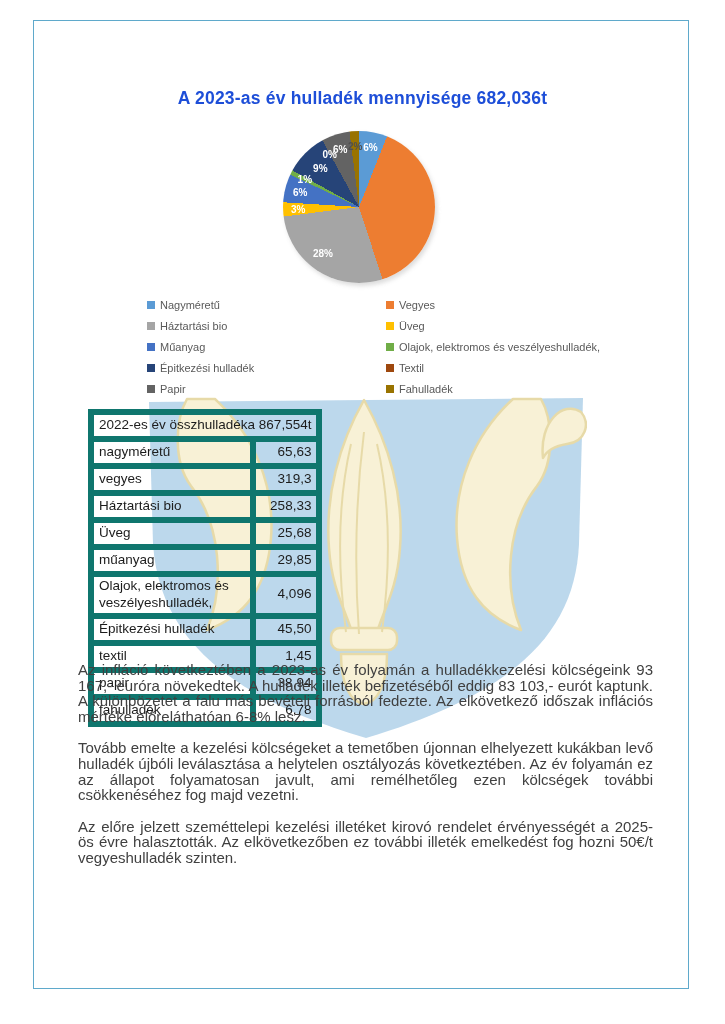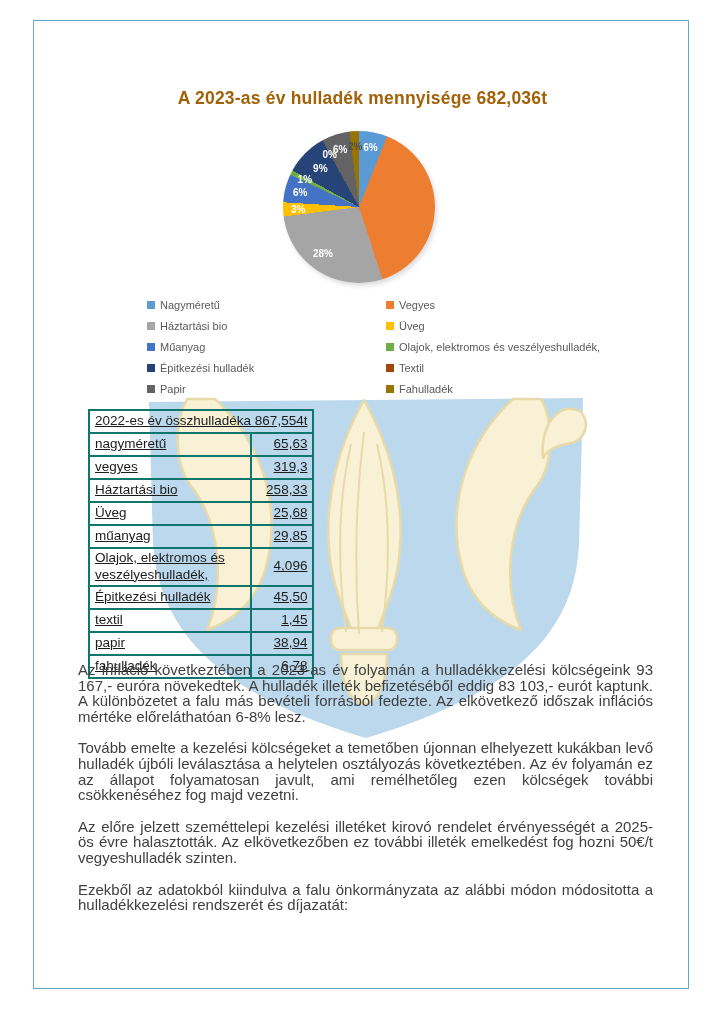--- a/index.html
+++ b/index.html
@@ -1,36 +1,36 @@
 <!DOCTYPE html>
 <html><head>
 <meta charset="utf-8">
 <style>
   html,body{margin:0;padding:0;background:#ffffff;}
   .page{position:relative;width:725px;height:1024px;background:#fff;overflow:hidden;
         font-family:"Liberation Sans",sans-serif;}
   .border-frame{position:absolute;left:33px;top:20px;width:654px;height:967px;
         border:1px solid #5FA9CB;pointer-events:none;}
   .doc-title{position:absolute;left:0;right:0;top:88px;margin:0;text-align:center;
-        font-size:17.5px;font-weight:bold;color:#a16207;letter-spacing:.2px;}
+        font-size:17.5px;font-weight:bold;color:#1d4ed8;letter-spacing:.2px;}
   .watermark{position:absolute;left:145px;top:396px;opacity:.95;}
   .pie{position:absolute;left:283px;top:131px;width:152px;height:152px;border-radius:50%;
         box-shadow:2px 3px 4px rgba(120,120,120,.25);}
   .pie-label{position:absolute;transform:translate(-50%,-50%);font-size:10px;font-weight:bold;
         color:#ffffff;white-space:nowrap;}
   .pie-label.dark{color:#4f4f4f;}
   .legend{position:absolute;left:147px;top:294px;width:480px;display:flex;}
   .legend-col{display:flex;flex-direction:column;}
   .legend-col.left{width:239px;}
   .legend-item{display:flex;align-items:center;height:21px;}
   .swatch{width:8px;height:8px;margin-right:5px;flex:none;}
   .legend-text{font-size:11px;color:#595959;white-space:nowrap;}
   .waste-table{position:absolute;left:88px;top:409px;width:209px;border-collapse:collapse;
         background:transparent;font-size:13.5px;color:#1c1c1c;border:2px solid #3a3a3a;}
-  .waste-table td{border:2px solid #0f766e;padding:1px 5px;line-height:1.25;height:19px;text-decoration:underline;}
+  .waste-table td{border:6px solid #0f766e;padding:1px 5px;line-height:1.25;height:19px;}
   .waste-table tr.hdr td{text-align:center;white-space:nowrap;}
   .waste-table td.val{text-align:right;width:50px;}
   .paragraphs{position:absolute;left:78px;top:662px;width:575px;font-size:15px;
         line-height:15.6px;color:#404040;text-align:justify;}
   .paragraphs p{margin:0 0 16px 0;}
 </style>
 </head>
 <body>
 
 <div class="page">
@@ -153,21 +153,20 @@
           <td>fahulladék</td>
           <td class="val">6,78</td>
         </tr>
       </tbody>
   </table>
 
   <div class="paragraphs" id="paragraphs">
       <p>Az infláció következtében a 2023-as év folyamán a hulladékkezelési kölcségeink 93 167,- euróra növekedtek. A hulladék illeték befizetéséből eddig 83 103,- eurót kaptunk. A különbözetet a falu más bevételi forrásból fedezte. Az elkövetkező időszak inflációs mértéke előreláthatóan 6-8% lesz.</p>
       <p>Tovább emelte a kezelési kölcségeket a temetőben újonnan elhelyezett kukákban levő hulladék újbóli leválasztása a helytelen osztályozás következtében. Az év folyamán ez az állapot folyamatosan javult, ami remélhetőleg ezen kölcségek további csökkenéséhez fog majd vezetni.</p>
       <p>Az előre jelzett szeméttelepi kezelési illetéket kirovó rendelet érvényességét a 2025-ös évre halasztották. Az elkövetkezőben ez további illeték emelkedést fog hozni 50€/t vegyeshulladék szinten.</p>
-      <p>Ezekből az adatokból kiindulva a falu önkormányzata az alábbi módon módositotta a hulladékkezelési rendszerét és díjazatát:</p>
     </div>
 
 <div class="pie-label" style="left: 370.393px; top: 147.277px;">6%</div>
     <div class="pie-label" style="left: 413.693px; top: 208.719px; margin-left: 35px;">39%</div>
     <div class="pie-label" style="left: 323px; top: 253.202px;">28%</div>
     <div class="pie-label" style="left: 298.23px; top: 208.91px;">3%</div>
     <div class="pie-label" style="left: 300.11px; top: 191.88px;">6%</div>
     <div class="pie-label" style="left: 304.827px; top: 179.397px;">1%</div>
     <div class="pie-label" style="left: 320.307px; top: 168.307px;">9%</div>
     <div class="pie-label" style="left: 329.709px; top: 153.721px;">0%</div>

